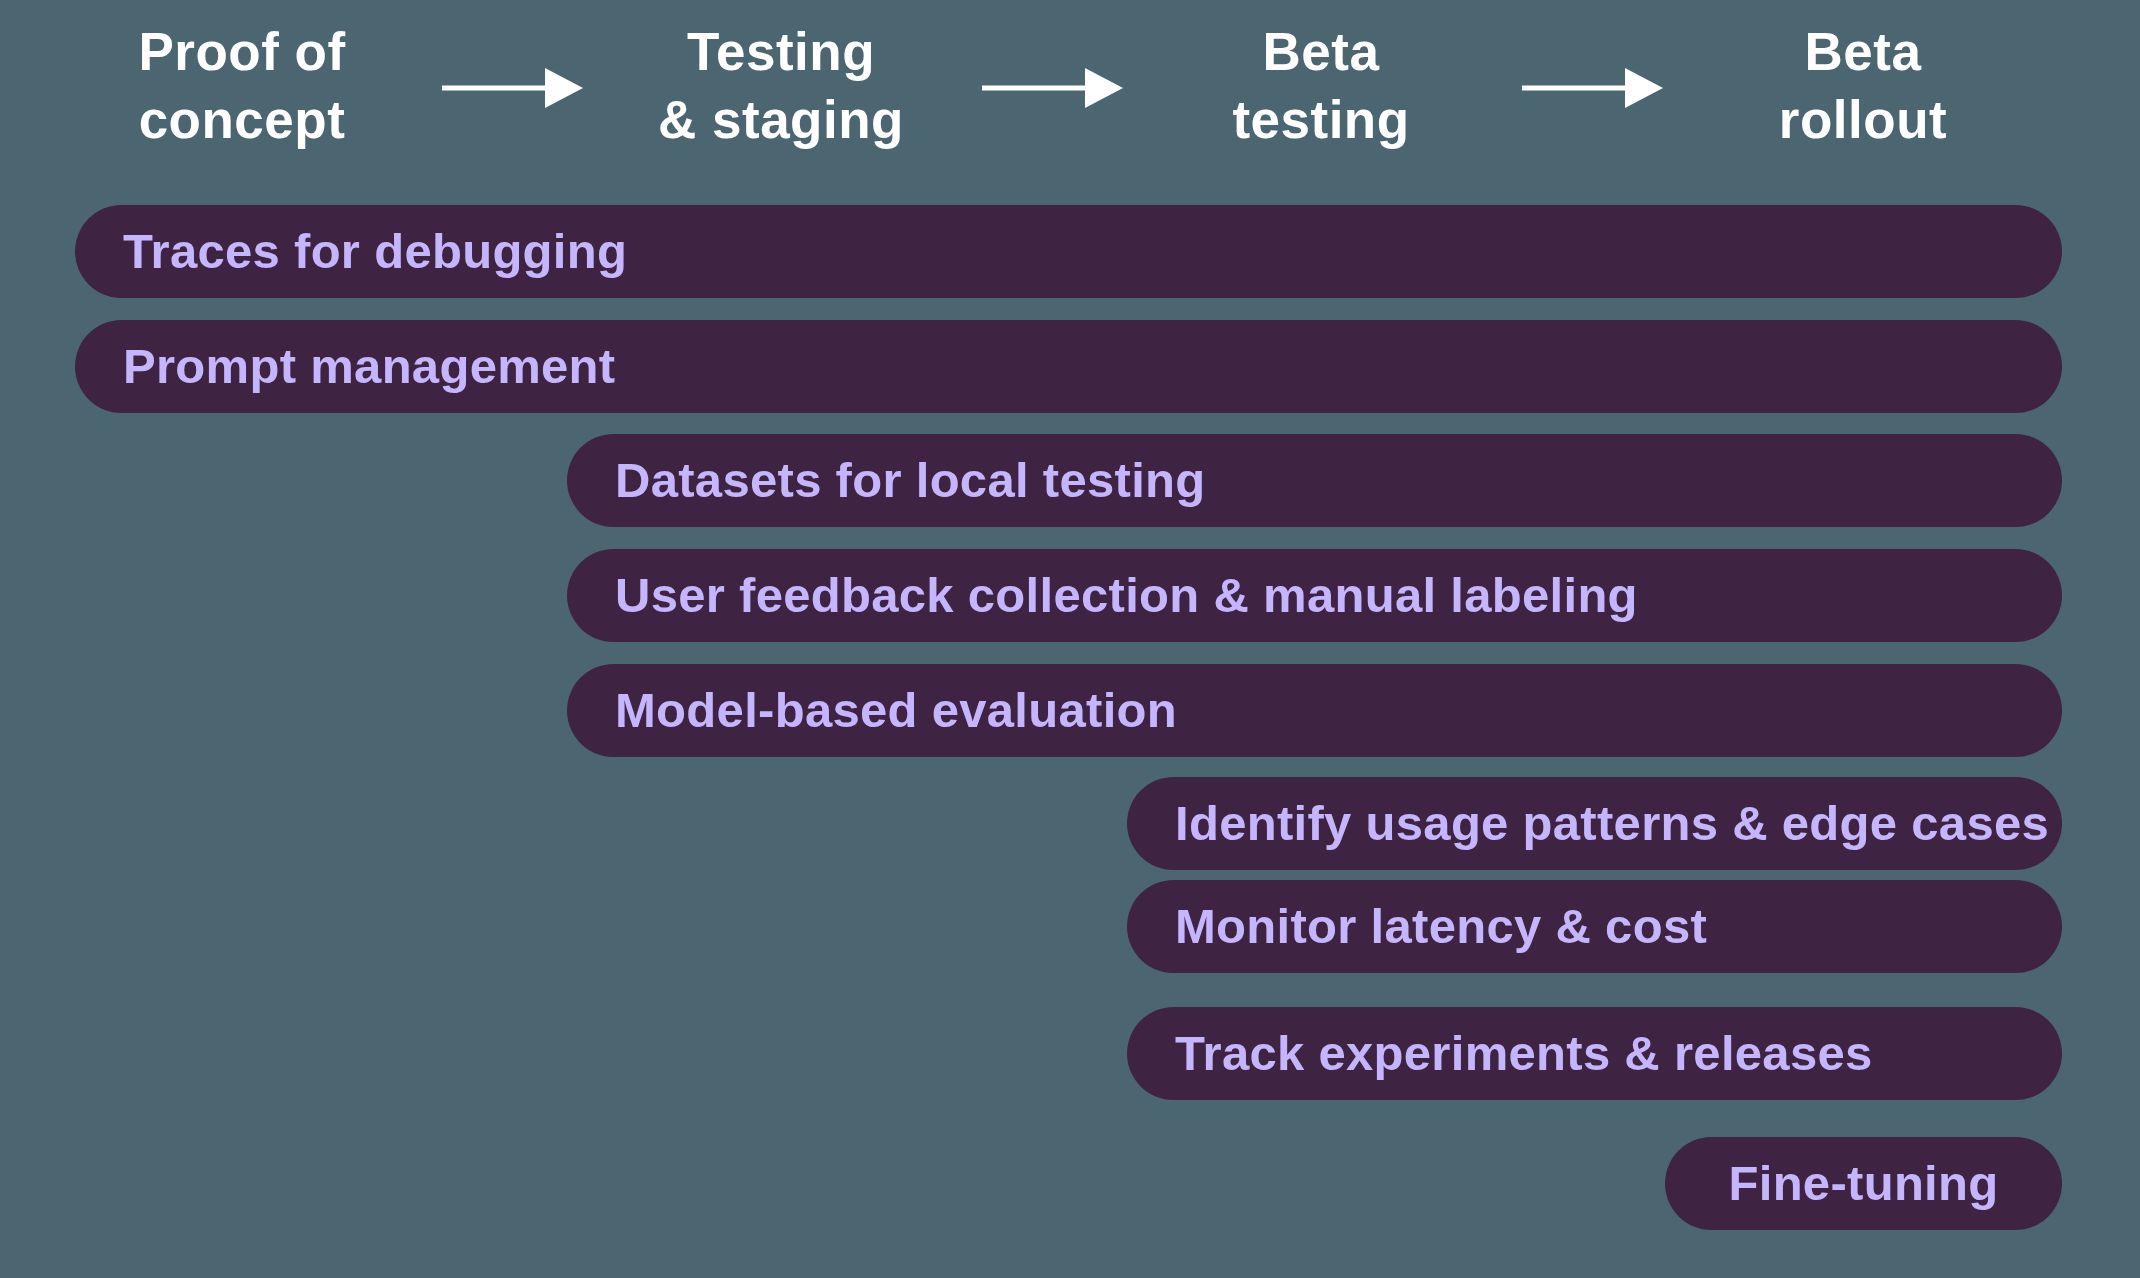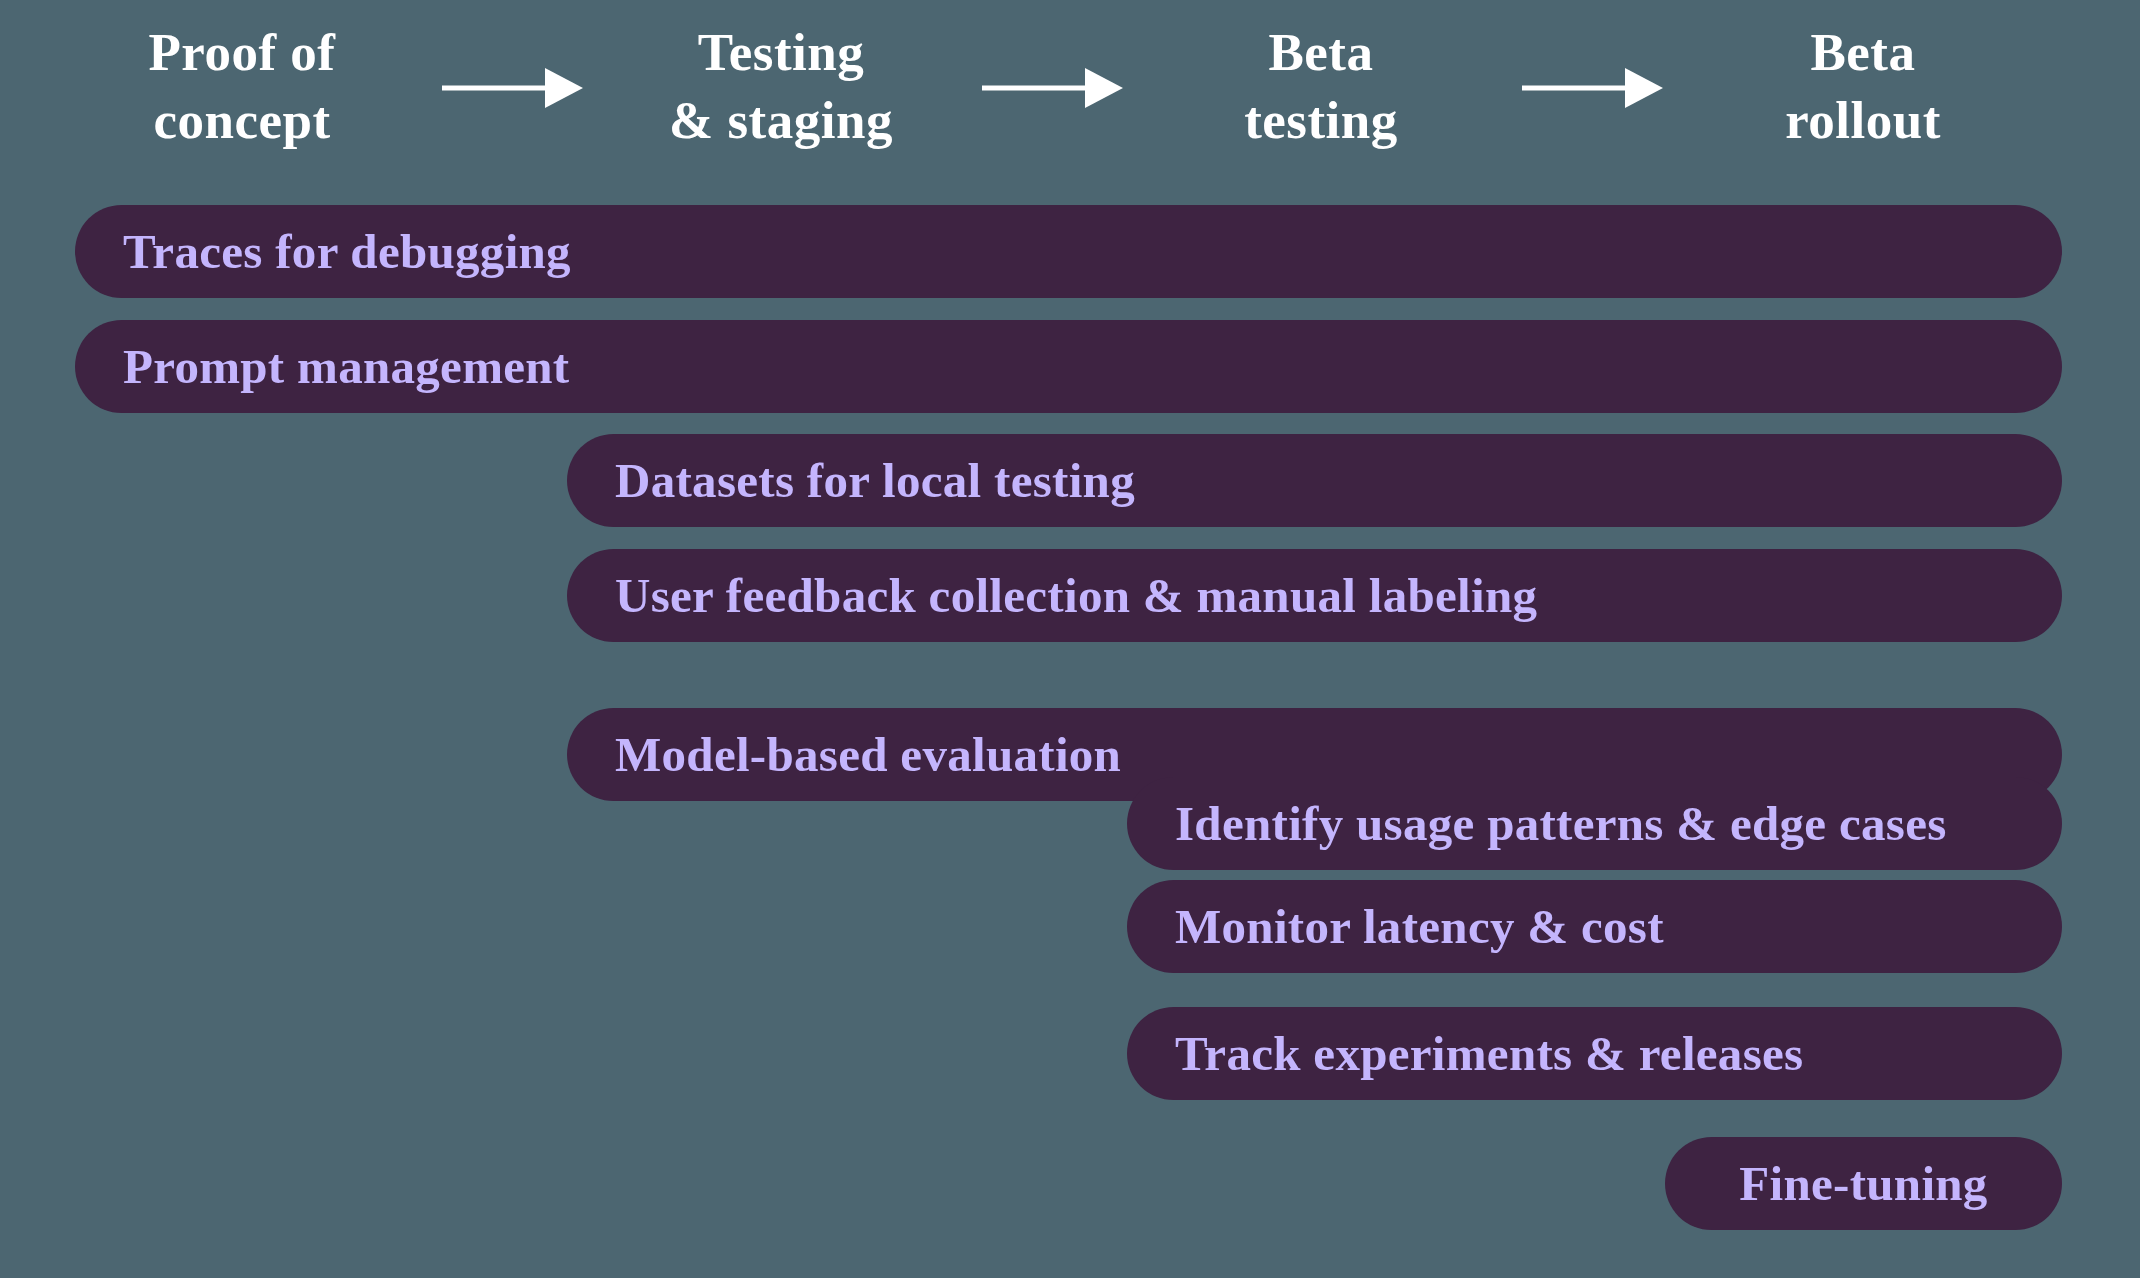--- a/index.html
+++ b/index.html
@@ -3,21 +3,21 @@
 <meta charset="utf-8">
 <style>
   html, body { margin: 0; padding: 0; }
   body { background: #4c6671; }
 
   .canvas {
     position: relative;
     width: 2140px;
     height: 1278px;
     background: #4c6671;
-    font-family: Liberation Serif, serif;
+    font-family: Liberation Sans, sans-serif;
     overflow: hidden;
   }
 
   
   .stage {
     position: absolute;
     top: 18px;
     width: 440px;
     text-align: center;
     color: #ffffff;
@@ -60,21 +60,21 @@
   }
   .col-poc  { left: 75px; }
   .col-test { left: 567px; }
   .col-beta { left: 1127px; }
   .col-full { left: 1665px; margin-top: 16px; }
 
   .row-1 { top: 205px; }
   .row-2 { top: 320px; }
   .row-3 { top: 434px; }
   .row-4 { top: 549px; }
-  .row-5 { top: 664px; margin-top: 44px; }
+  .row-5 { top: 664px; }
   .row-6 { top: 777px; }
   .row-7 { top: 880px; }
   .row-8 { top: 1007px; }
   .row-9 { top: 1121px; }
 
   .bar.centered {
     padding-left: 0;
     text-align: center;
   }
 </style>

